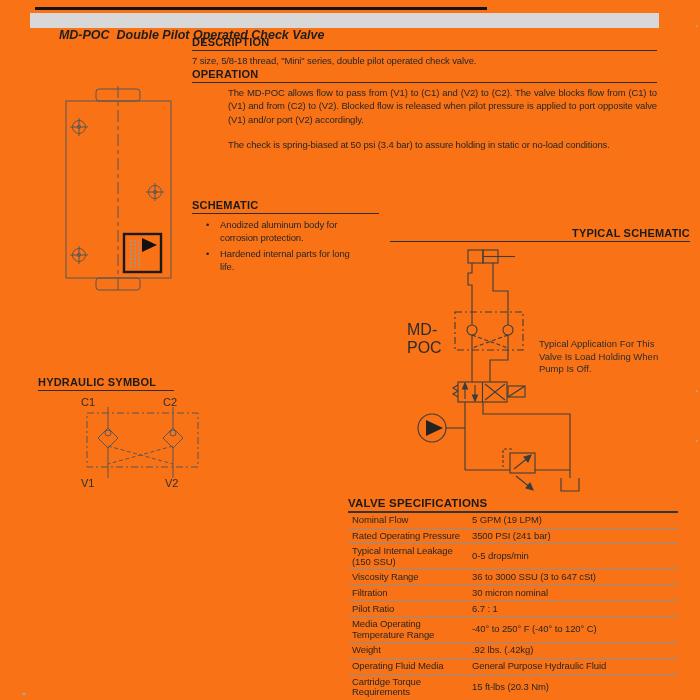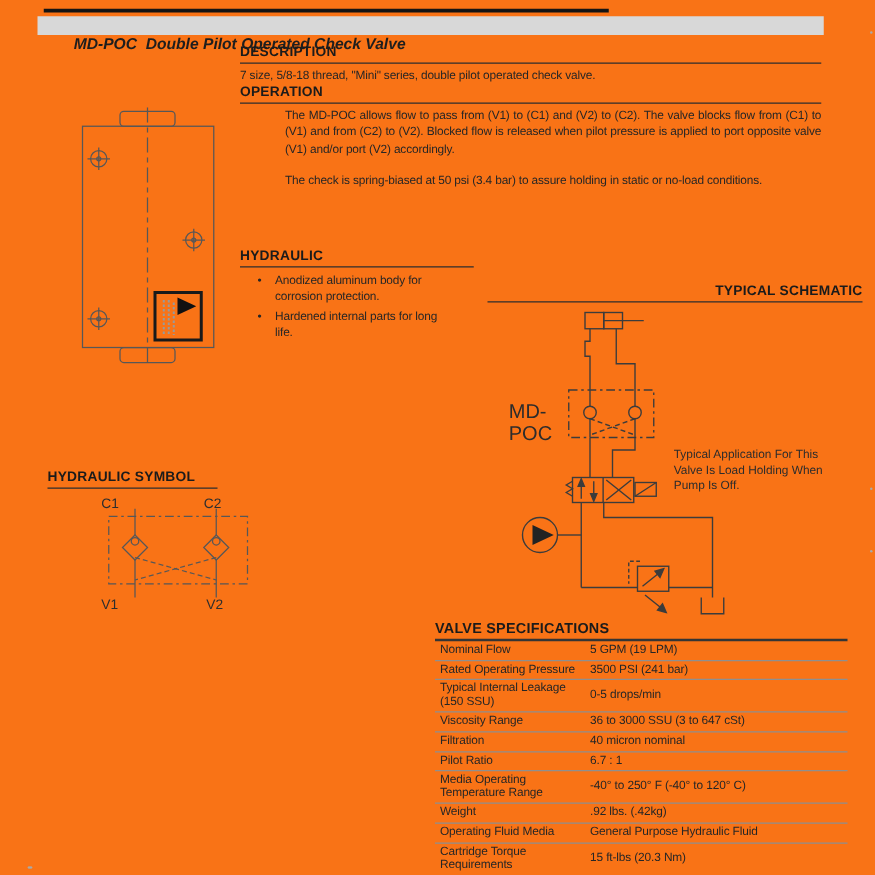--- a/index.html
+++ b/index.html
@@ -26,21 +26,21 @@
   .feat ul{margin:4px 0 0 0;padding:0;list-style:none;}
   .feat li{display:flex;margin:0 0 2px 0;}
   .feat li .dot{width:14px;padding-left:14px;flex:none;}
   .feat li .dot::before{content:"\2022";}
   .feat li .txt{width:134px;}
   
   .hyd-head{left:38px;top:376px;width:136px;}
   .sch-head{left:390px;top:227px;width:300px;text-align:right;}
   
   .mdpoc-label{left:407px;top:321px;width:52px;font-size:16px;color:#2c2c2c;}
-  .sch-note{left:539px;top:338px;width:132px;font-size:9.5px;line-height:12.6px;color:#2c2c2c;margin-top:20px;}
+  .sch-note{left:539px;top:338px;width:132px;font-size:9.5px;line-height:12.6px;color:#2c2c2c;}
   
   .specs{left:348px;top:497px;width:330px;}
   .specs .sec-head{font-size:11.5px;border-bottom:2px solid #353535;}
   .specs table{width:100%;border-collapse:collapse;font-size:9.5px;letter-spacing:-0.1px;
                color:#262626;margin-top:0;}
   .specs td{border-bottom:1.2px solid #8f8f8f;padding:2px 4px;vertical-align:middle;line-height:10.6px;}
   .specs td.lbl{width:112px;}
   .specs tr:last-child td{border-bottom:3px double #777;}
   
   svg{display:block;}
@@ -66,21 +66,21 @@
   <div class="abs oper">
     <div class="sec-head">OPERATION</div>
     <div class="paras body-text">
 
     <p>The MD-POC allows flow to pass from (V1) to (C1) and (V2) to (C2). The valve blocks flow from (C1) to (V1) and from (C2) to (V2). Blocked flow is released when pilot pressure is applied to port opposite valve (V1) and/or port (V2) accordingly.</p>
         <p>The check is spring-biased at 50 psi (3.4 bar) to assure holding in static or no-load conditions.</p>
       </div>
   </div>
 
   <div class="abs feat">
-    <div class="sec-head">HYDRAULIC</div>
+    <div class="sec-head">SCHEMATIC</div>
     <ul class="body-text">
 
         <li>
           <span class="dot"></span>
           <span class="txt">Anodized aluminum body for corrosion protection.</span>
         </li>
 
         <li>
           <span class="dot"></span>
           <span class="txt">Hardened internal parts for long life.</span>
@@ -242,21 +242,21 @@
             <td class="val">0-5 drops/min</td>
           </tr>
 
           <tr>
             <td class="lbl">Viscosity Range</td>
             <td class="val">36 to 3000 SSU (3 to 647 cSt)</td>
           </tr>
 
           <tr>
             <td class="lbl">Filtration</td>
-            <td class="val">40 micron nominal</td>
+            <td class="val">30 micron nominal</td>
           </tr>
 
           <tr>
             <td class="lbl">Pilot Ratio</td>
             <td class="val">6.7 : 1</td>
           </tr>
 
           <tr>
             <td class="lbl">Media Operating Temperature Range</td>
             <td class="val">-40° to 250° F (-40° to 120° C)</td>

